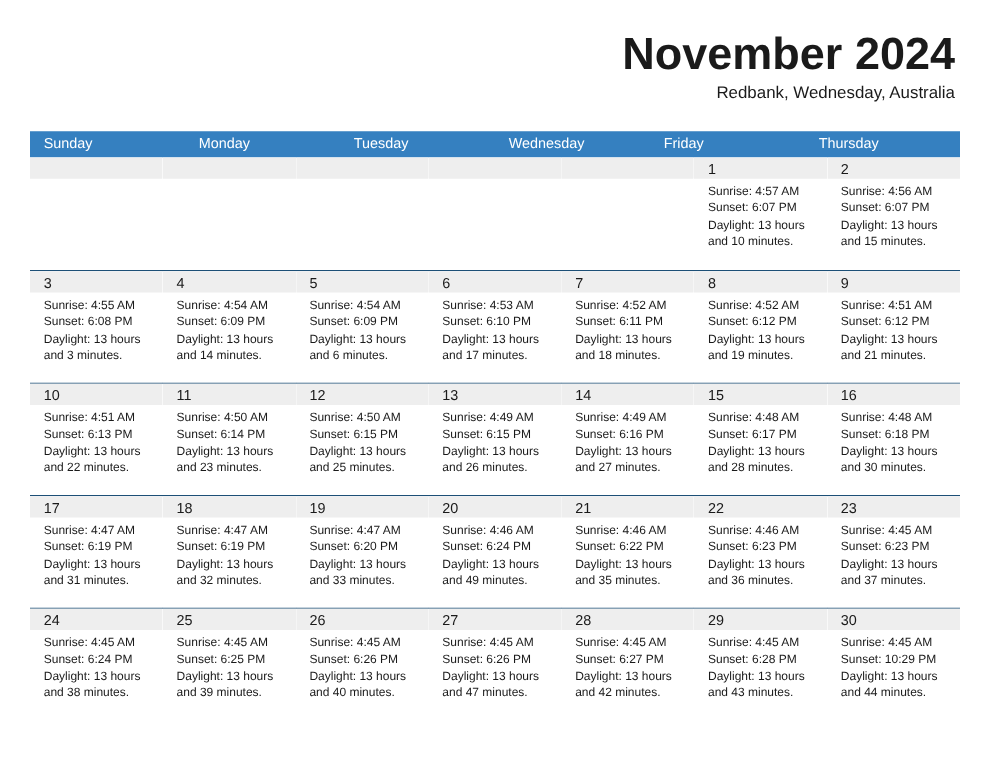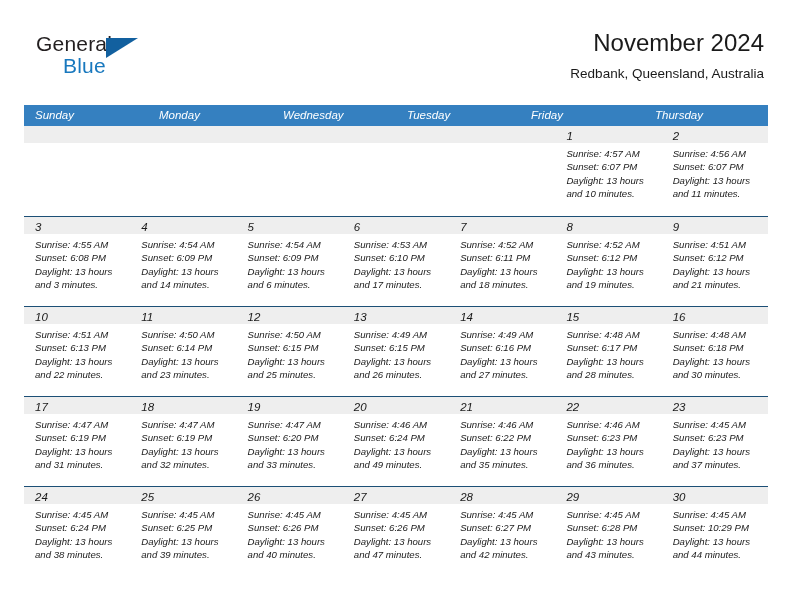--- a/index.html
+++ b/index.html
@@ -64,43 +64,42 @@
     border-bottom: 20px solid transparent;
   }
 
   .title-block {
     position: absolute;
     right: 4px;
     top: 0;
     text-align: right;
   }
   .cal-title {
-    font-size: 24px;
+    font-size: 36px;
     color: #1a1a1a;
-    font-weight: normal;
+    font-weight: bold;
     line-height: 34px;
     white-space: nowrap;
     font-family: "Liberation Sans", sans-serif;
   }
   .cal-subtitle {
     font-size: 13.5px;
     color: #1a1a1a;
     line-height: 20px;
     margin-top: 4px;
     white-space: nowrap;
     font-family: "Liberation Sans", sans-serif;
   }
 
   
   .calendar {
     position: absolute;
     left: 24px;
     top: 105px;
     width: 744px;
-    font-style: italic;
   }
   .weekhead {
     display: flex;
     background: #3580c0;
     height: 21px;
   }
   .weekhead .wh {
     flex: 1 1 0;
     color: #ffffff;
     font-size: 11.5px;
@@ -155,40 +154,35 @@
     background: #eeeeee;
   }
 </style>
 </head>
 <body>
 
 <div class="page">
 
   <div class="topbar">
 
-    <div class="logo">
-      <span class="logo-general">General</span>
-      <span class="logo-tri"></span>
-      <span class="logo-blue">Blue</span>
-    </div>
 
     <div class="title-block">
       <div class="cal-title">November 2024</div>
-      <div class="cal-subtitle">Redbank, Queensland, Australia</div>
+      <div class="cal-subtitle">Redbank, Wednesday, Australia</div>
     </div>
 
   </div>
 
   <div class="calendar">
 
     <div class="weekhead">
       <div class="wh">Sunday</div>
       <div class="wh">Monday</div>
+      <div class="wh">Tuesday</div>
       <div class="wh">Wednesday</div>
-      <div class="wh">Tuesday</div>
       <div class="wh">Friday</div>
       <div class="wh">Thursday</div>
     </div>
 
     <div id="weeks-container">
         <div class="weekrow">
           <div class="cell empty">
             <div class="daynum-band"><span class="daynum"></span></div>
             <div class="cell-body"></div>
           </div>
@@ -216,21 +210,21 @@
               <div class="ln">Daylight: 13 hours</div>
               <div class="ln">and 10 minutes.</div>
             </div>
           </div>
           <div class="cell">
             <div class="daynum-band"><span class="daynum">2</span></div>
             <div class="cell-body">
               <div class="ln">Sunrise: 4:56 AM</div>
               <div class="ln">Sunset: 6:07 PM</div>
               <div class="ln">Daylight: 13 hours</div>
-              <div class="ln">and 11 minutes.</div>
+              <div class="ln">and 15 minutes.</div>
             </div>
           </div>
         </div>
         <div class="weekrow">
           <div class="cell">
             <div class="daynum-band"><span class="daynum">3</span></div>
             <div class="cell-body">
               <div class="ln">Sunrise: 4:55 AM</div>
               <div class="ln">Sunset: 6:08 PM</div>
               <div class="ln">Daylight: 13 hours</div>

